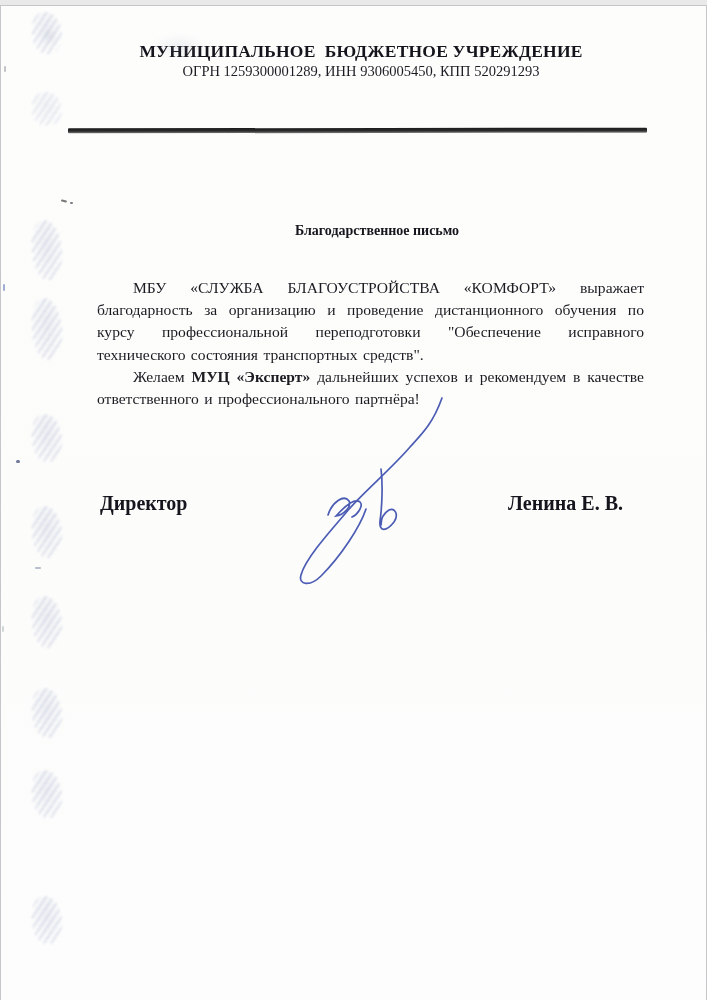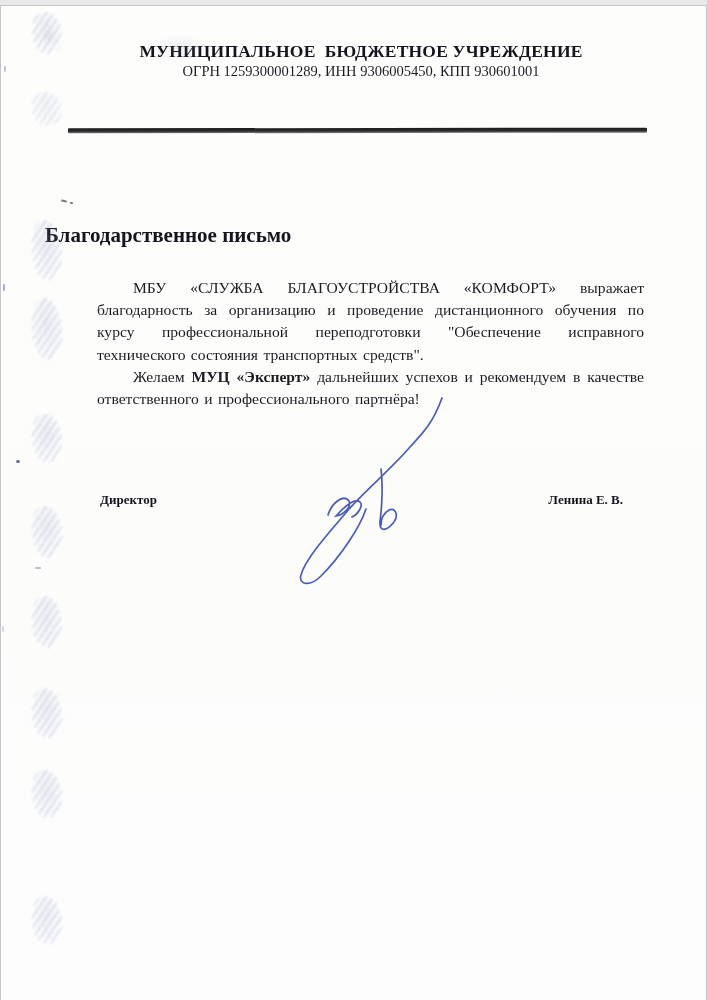--- a/index.html
+++ b/index.html
@@ -25,35 +25,35 @@
     position:absolute;top:122px;left:67px;width:579px;height:5px;
     background:linear-gradient(to bottom,#1c1c1c 0%,#2a2a2a 55%,#7a7a7a 100%);
     border-radius:1px;
     transform:rotate(-0.07deg);
   }
   
   .meta-row{position:absolute;top:158px;left:99px;width:547px;font-size:15.5px;}
   .meta-city{position:absolute;left:401px;top:0;}
   
   .title{
-    position:absolute;top:217px;left:44px;width:640px;margin:0;
-    text-align:left;font-size:21px;font-weight:bold;color:#15151d;
+    position:absolute;top:217px;left:56px;width:640px;margin:0;
+    text-align:center;font-size:14px;font-weight:bold;color:#15151d;
   }
   
   .body{
     position:absolute;top:271px;left:96px;width:547px;
     font-size:15.6px;line-height:22.2px;text-align:justify;
     word-spacing:1.5px;color:#1b1b22;
   }
   .body p{margin:0;text-indent:36px;}
   
   .sig-row{
     position:absolute;top:486px;left:99px;width:523px;
     display:flex;justify-content:space-between;
-    font-size:13px;font-weight:bold;color:#15151d;gap:24px;
+    font-size:20px;font-weight:bold;color:#15151d;gap:24px;
   }
   .signature-svg{position:absolute;left:281px;top:383px;pointer-events:none;}
   
   .artifact{
     position:absolute;left:31px;width:30px;height:54px;
     background:
       repeating-linear-gradient(128deg, rgba(118,134,178,.42) 0 2px, rgba(255,255,255,0) 2px 6px),
       radial-gradient(ellipse at 50% 40%, rgba(130,144,184,.22), rgba(255,255,255,0) 70%);
     border-radius:45% 55% 50% 48%;
     filter:blur(1.2px);
@@ -67,21 +67,21 @@
     background:radial-gradient(ellipse, rgba(150,158,178,.5), rgba(255,255,255,0) 70%);
   }
 </style>
 </head>
 <body>
 
 <div class="page">
 
   <div class="letterhead">
     <div class="org-line">МУНИЦИПАЛЬНОЕ&nbsp; БЮДЖЕТНОЕ УЧРЕЖДЕНИЕ</div>
-    <div class="addr-line">ОГРН 1259300001289, ИНН 9306005450, КПП 930601001</div>
+    <div class="addr-line">ОГРН 1259300001289, ИНН 9306005450, КПП 520291293</div>
   </div>
 
   <div class="divider"></div>
 
 
   <h1 class="title">Благодарственное письмо</h1>
 
   <div class="body">
     <p>МБУ «СЛУЖБА БЛАГОУСТРОЙСТВА «КОМФОРТ» выражает благодарность за организацию и проведение дистанционного обучения по курсу профессиональной переподготовки "Обеспечение исправного технического состояния транспортных средств".</p>
     <p><span>Желаем</span> <b>МУЦ «Эксперт»</b> <span>дальнейших успехов и рекомендуем в качестве ответственного и профессионального партнёра!</span></p>

